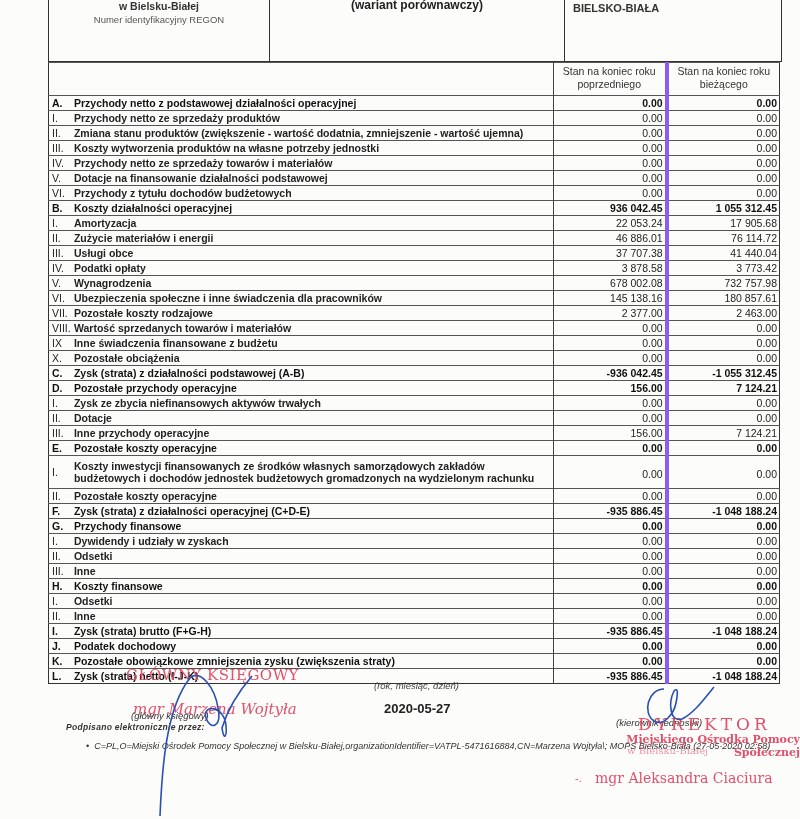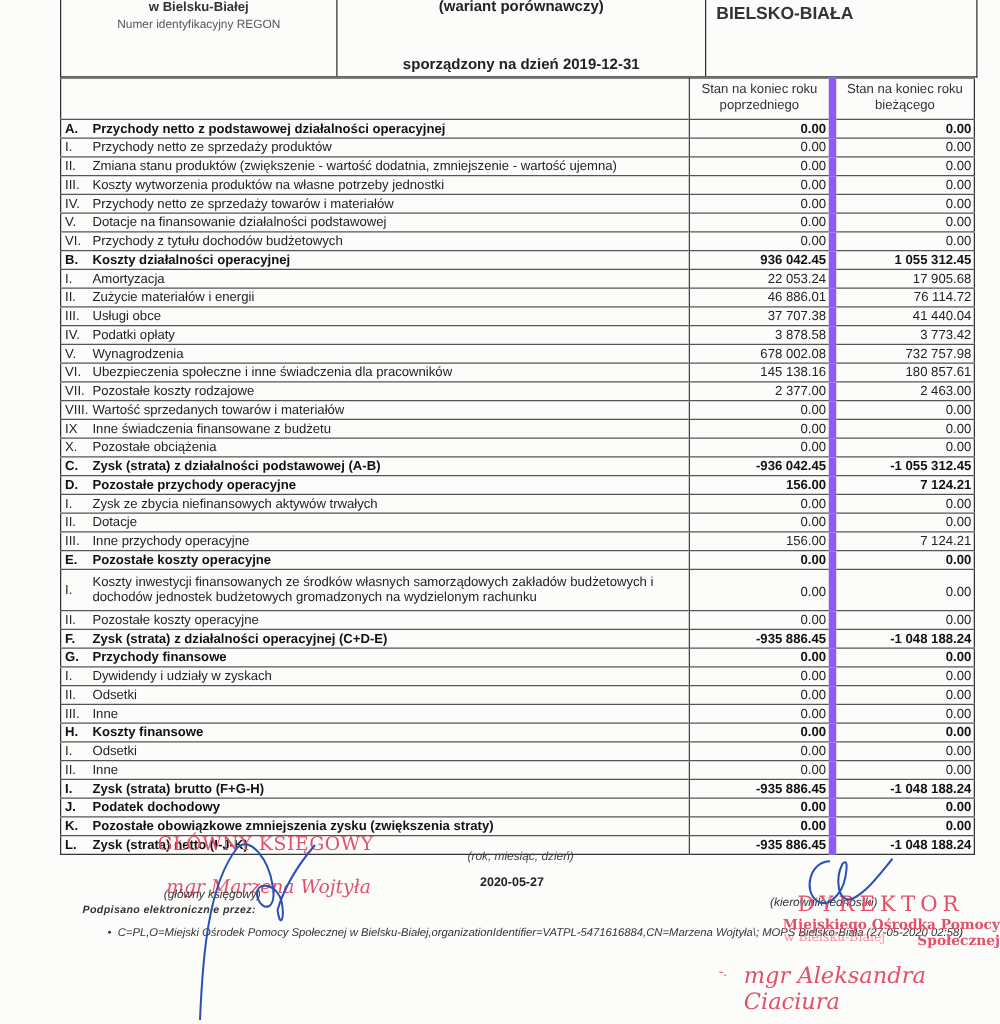--- a/index.html
+++ b/index.html
@@ -13,69 +13,68 @@
                 font-size: 10.5px; line-height: 14px; }
     .hdr-left .l1 { margin-top: 1px; font-weight: bold; color: #333; }
     .hdr-left .l2 { font-weight: bold; color: #333; }
     .hdr-left .regon { margin-top: 6px; font-weight: bold; color: #333; }
     .hdr-left .regon-label { font-size: 9.5px; color: #555; }
     .hdr-mid { width: 294px; border-right: 1px solid #333; text-align: center; font-weight: bold; font-size: 12px; color: #222; }
     .hdr-mid .variant { margin-top: 0px; }
     .hdr-mid .date { margin-top: 32px; }
     .hdr-right { flex: 1; position: relative; }
     .hdr-right .office-top { position: absolute; left: 8px; top: -7px; font-size: 9px; font-weight: bold; color: #333; }
-    .hdr-right .office { position: absolute; left: 8px; top: 4px; font-size: 14px; font-weight: bold; color: #333; }
+    .hdr-right .office { position: absolute; left: 8px; top: 4px; font-size: 11px; font-weight: bold; color: #333; }
     .hdr-right .kopia { position: absolute; left: 28px; top: 14px; font-size: 38px; letter-spacing: 1px;
                         color: #e2506a; font-family: "DejaVu Sans", sans-serif; font-weight: normal; }
 
     
     .tbl { position: absolute; left: 48px; top: 62px; width: 732px; border-collapse: collapse;
            border: 1px solid #333; font-size: 10.5px; }
     .tbl td { border-top: 1px solid #555; padding: 0; height: 14px; line-height: 14px; color: #222; }
     .tbl .c-num { width: 20px; padding-left: 3px; border-left: none; }
-    .tbl .c-lbl { width: 490px; padding-left: 2px; border-right: 1px solid #444; }
-    .tbl .c-v1 { width: 108px; text-align: right; padding-right: 2px; border-right: 6px solid #8b5cf6; margin-top: 29px; }
+    .tbl .c-lbl { width: 490px; padding-left: 2px; border-right: 1px solid #444; font-weight: bold; }
+    .tbl .c-v1 { width: 108px; text-align: right; padding-right: 2px; border-right: 4px solid #8b5cf6; margin-top: 29px; }
     .tbl .c-v2 { width: 108px; text-align: right; padding-right: 2px; }
     .tbl tr.bold td { font-weight: bold; color: #111; }
     .tbl tr.head td { height: 30px; line-height: 13px; vertical-align: top; }
     .tbl tr.head .c-v1, .tbl tr.head .c-v2 { text-align: center; padding: 2px 2px 0 2px; font-weight: normal; color: #333; }
     .tbl tr.tall td { height: 28px; line-height: 12px; }
     .tbl tr.tall .c-v1, .tbl tr.tall .c-v2 { vertical-align: middle; padding-top: 4px; }
     .tbl tr.tall .c-num { vertical-align: middle; }
 
     
     .stamp-red { position: absolute; color: #e2506a; font-family: "DejaVu Serif", serif; }
     .chief-title { left: 126px; top: 666px; font-size: 15px; letter-spacing: 0.5px; }
     .chief-name { left: 133px; top: 700px; font-size: 15px; font-style: italic; }
     .chief-role { position: absolute; left: 131px; top: 710px; font-size: 9.5px; font-style: italic; color: #333; }
     .signed-by { position: absolute; left: 66px; top: 722px; font-size: 8.5px; font-weight: bold; font-style: italic; color: #333; letter-spacing: 0.3px; }
-    .sign-date { position: absolute; left: 384px; top: 701px; font-size: 10px; font-weight: bold; color: #222; }
+    .sign-date { position: absolute; left: 384px; top: 701px; font-size: 13px; font-weight: bold; color: #222; }
     .sign-date-label { position: absolute; left: 374px; top: 680px; font-size: 9.5px; font-style: italic; color: #444; }
     .cert-line { position: absolute; left: 86px; top: 741px; font-size: 9px; font-style: italic; color: #333; white-space: nowrap; }
     .cert-line .bullet { margin-right: 5px; }
     .dir-role { position: absolute; left: 616px; top: 717px; font-size: 9.5px; font-style: italic; color: #333; }
     .dir-title { left: 606px; top: 714px; font-size: 17px; letter-spacing: 4px; margin-left: 32px; }
     .dir-org { left: 575px; top: 733px; font-size: 11px; font-weight: bold; text-align: right; }
     .dir-city { left: 627px; top: 745px; font-size: 10px; opacity: 0.6; }
-    .dir-name { left: 595px; top: 770px; font-size: 18px; font-style: italic; }
+    .dir-name { left: 595px; top: 770px; font-size: 14px; }
     .dash { position: absolute; left: 575px; top: 772px; color: #e2506a; font-size: 11px; }
 
     .pen { position: absolute; pointer-events: none; }
   </style>
 </head>
 <body>
 
 <div class="hdr">
   <div class="hdr-left">
     <div class="l1">w Bielsku-Białej</div>
     <div class="regon-label">Numer identyfikacyjny REGON</div>
   </div>
   <div class="hdr-mid">
     <div class="variant">(wariant porównawczy)</div>
-    <div class="date">sporządzony na dzień 2019-12-31</div>
   </div>
   <div class="hdr-right">
     <div class="office-top">PREZYDENT MIASTA BIELSKA-BIAŁEJ</div>
     <div class="office">BIELSKO-BIAŁA</div>
   </div>
 </div>
 
 <table class="tbl">
   <tbody id="tbody">
     <tr class="head">

